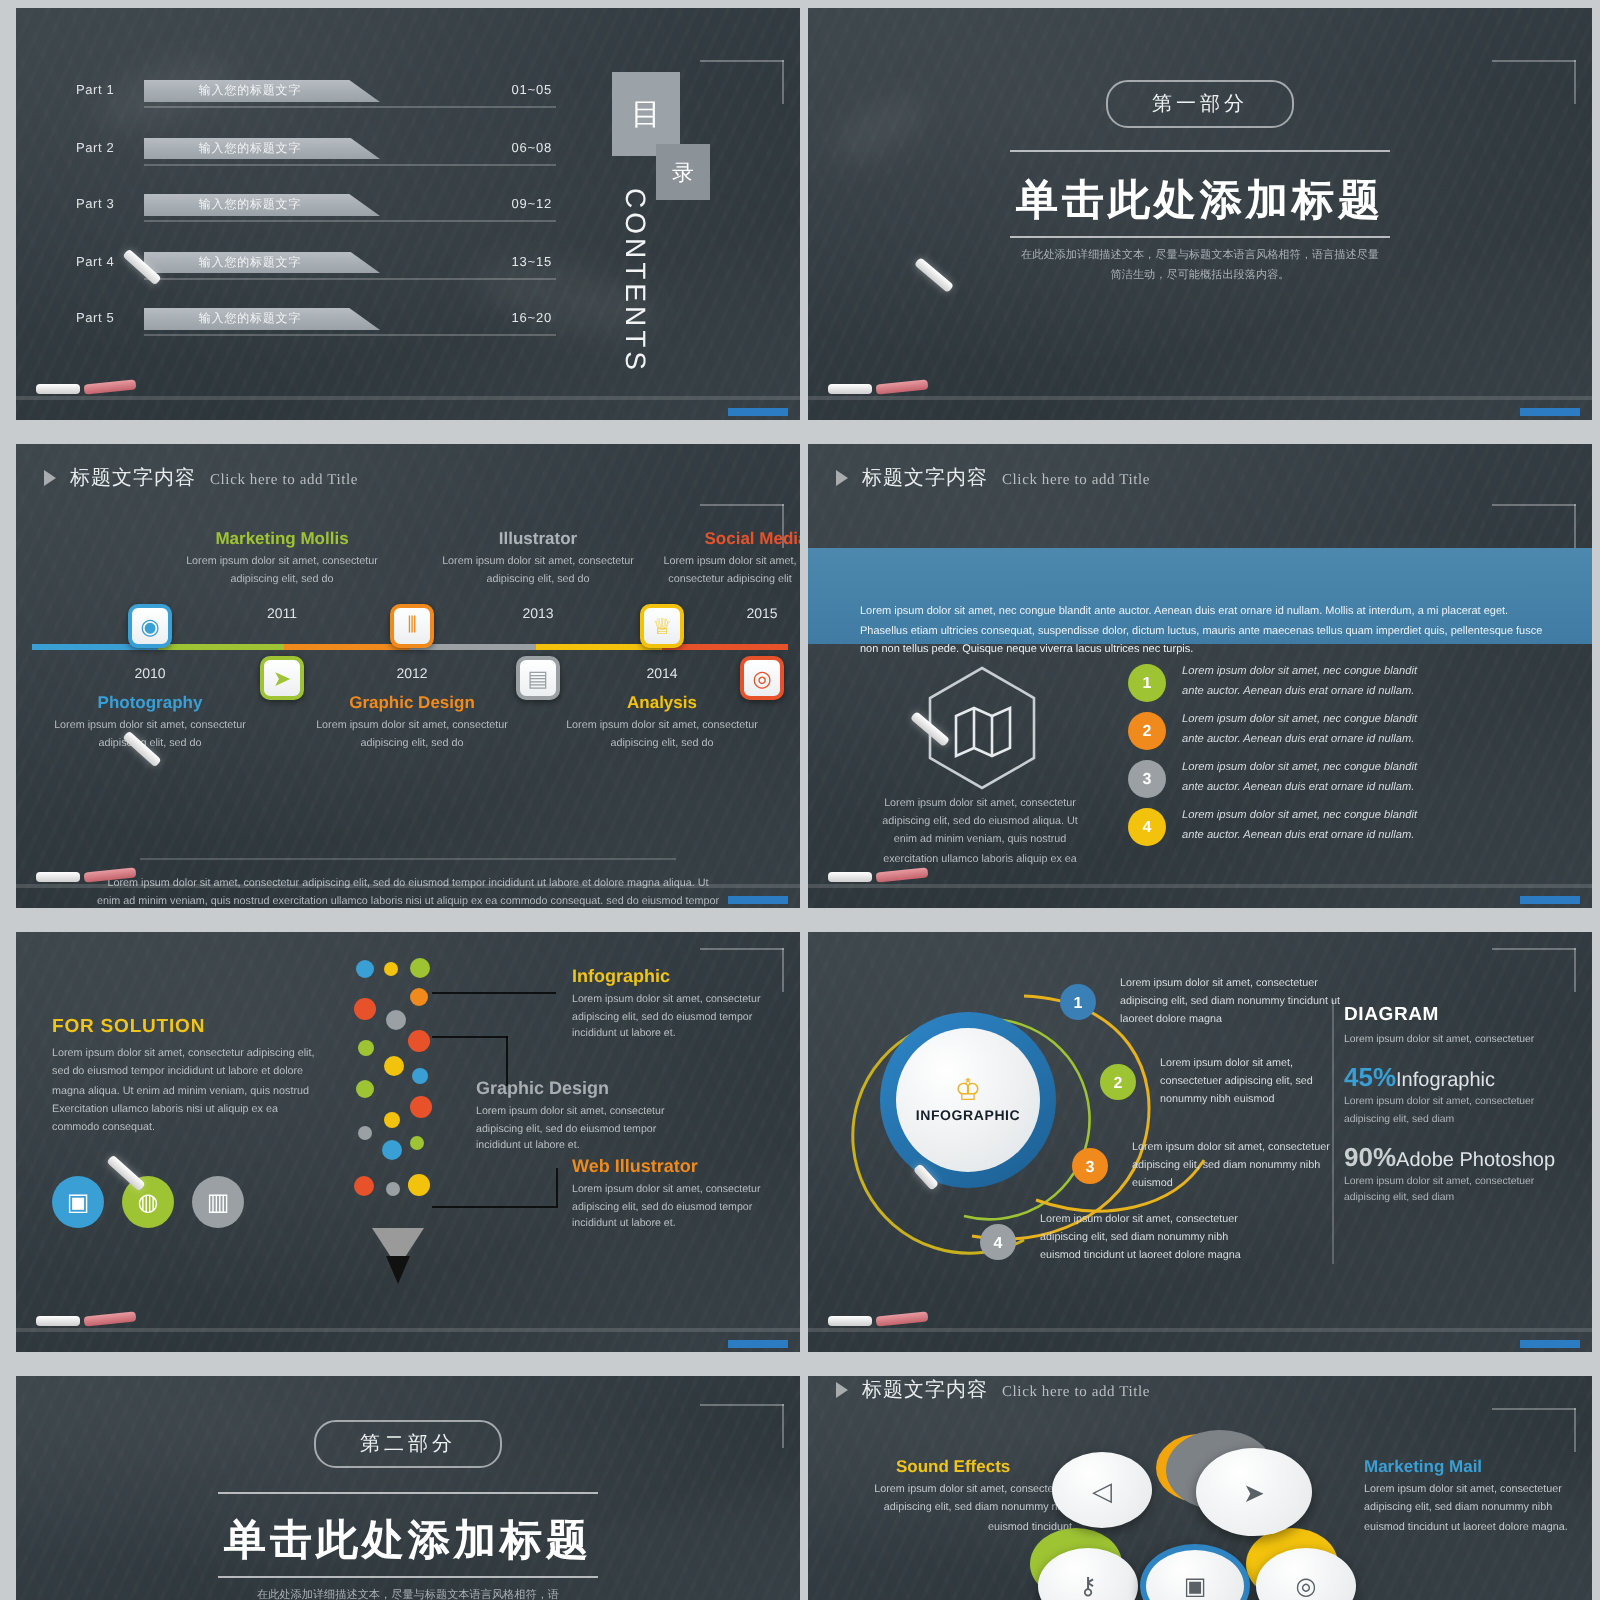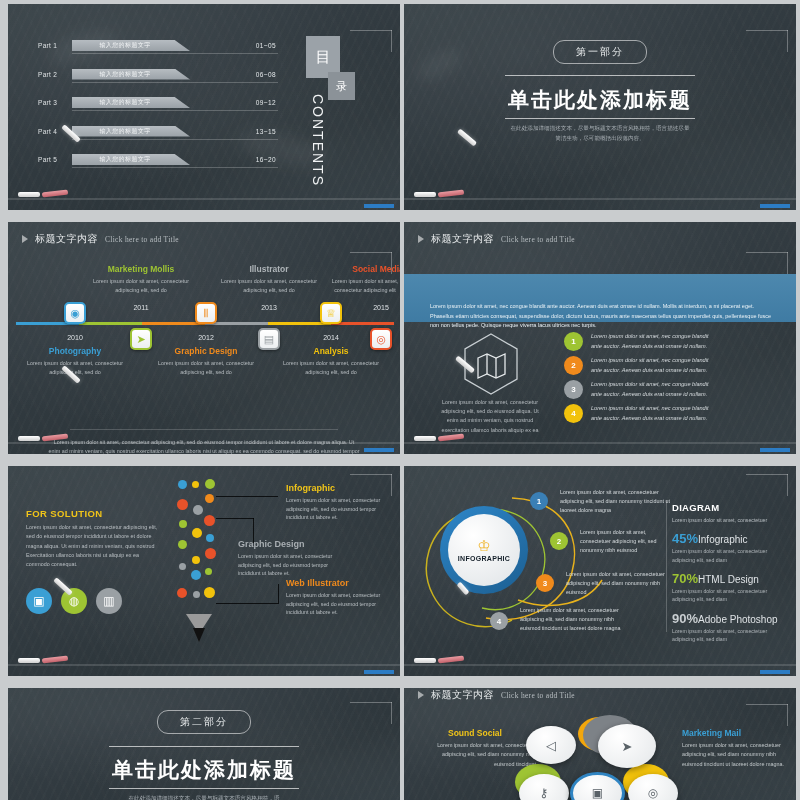--- a/index.html
+++ b/index.html
@@ -493,27 +493,20 @@
 
       <div class="stat">
         <div class="ln">
             <span class="pct" style="color:#3a9fd4">45%</span>
             <span class="nm">Infographic</span>
           </div>
         <div class="d">Lorem ipsum dolor sit amet, consectetuer adipiscing elit, sed diam</div>
       </div>
       <div class="stat">
         <div class="ln">
-            <span class="pct" style="color:#9ec433">70%</span>
-            <span class="nm">HTML Design</span>
-          </div>
-        <div class="d">Lorem ipsum dolor sit amet, consectetuer adipiscing elit, sed diam</div>
-      </div>
-      <div class="stat">
-        <div class="ln">
             <span class="pct" style="color:#c9ced1">90%</span>
             <span class="nm">Adobe Photoshop</span>
           </div>
         <div class="d">Lorem ipsum dolor sit amet, consectetuer adipiscing elit, sed diam</div>
       </div>
     </div>
 
     <div class="chalkstick" style="left:52px;top:120px;width:14px;transform:rotate(48deg)"></div>
 
     <div class="ledge"></div>
@@ -540,21 +533,21 @@
     <div class="cropmark" style="right:8px;top:16px;width:42px;height:22px;">
       <i style="left:0;top:0;width:42px;height:1px"></i>
       <i style="right:0;top:0;width:1px;height:22px"></i>
     </div>
     <div class="shead" style="top:0px">
       <span class="mark"></span>
       <span class="cn">标题文字内容</span>
       <span class="en">Click here to add Title</span>
     </div>
 
-    <div class="bub-ttl" style="left:44px;top:40px;color:#f0c419">Sound Social</div>
+    <div class="bub-ttl" style="left:44px;top:40px;color:#f0c419">Sound Effects</div>
     <div class="bub-txt" style="left:28px;top:53px;text-align:right">Lorem ipsum dolor sit amet, consectetuer adipiscing elit, sed diam nonummy nibh euismod tincidunt</div>
 
     <div class="bub-ttl" style="left:278px;top:40px;color:#3a9fd4">Marketing Mail</div>
     <div class="bub-txt" style="left:278px;top:53px">Lorem ipsum dolor sit amet, consectetuer adipiscing elit, sed diam nonummy nibh euismod tincidunt ut laoreet dolore magna.</div>
 
     <div class="blob" style="left:174px;top:29px;width:43px;height:34px;background:#f2a60c"></div>
     <div class="blob" style="left:111px;top:76px;width:46px;height:36px;background:#9ec433"></div>
     <div class="blob" style="left:219px;top:76px;width:46px;height:36px;background:#f2c20c"></div>
     <div class="blob" style="left:179px;top:27px;width:54px;height:40px;background:#7d8287"></div>
 

